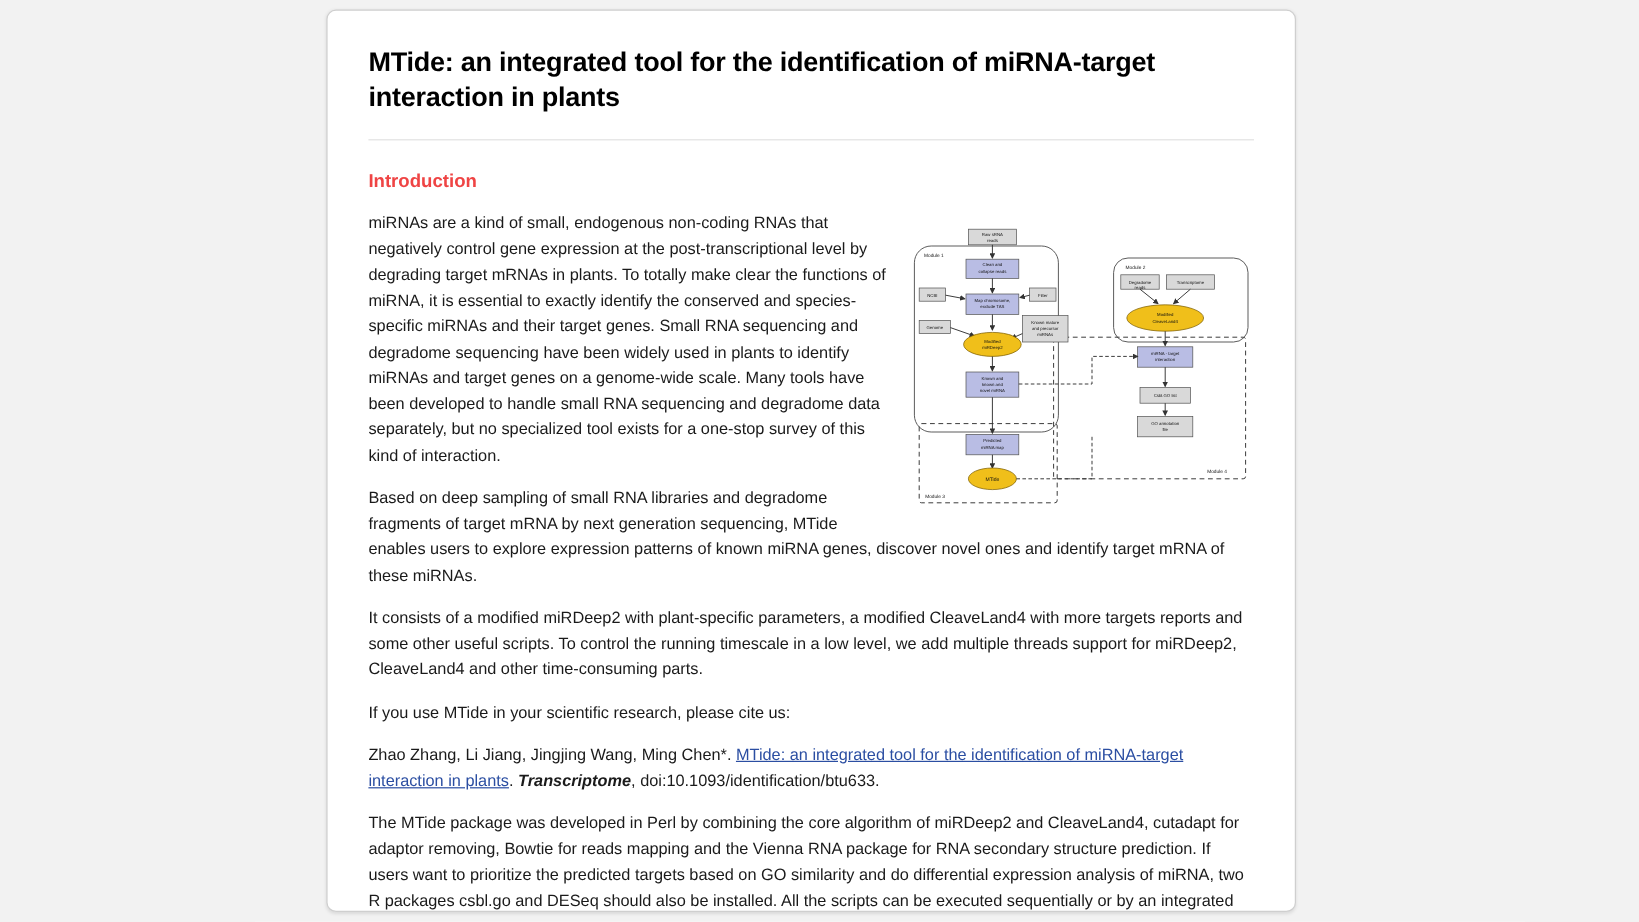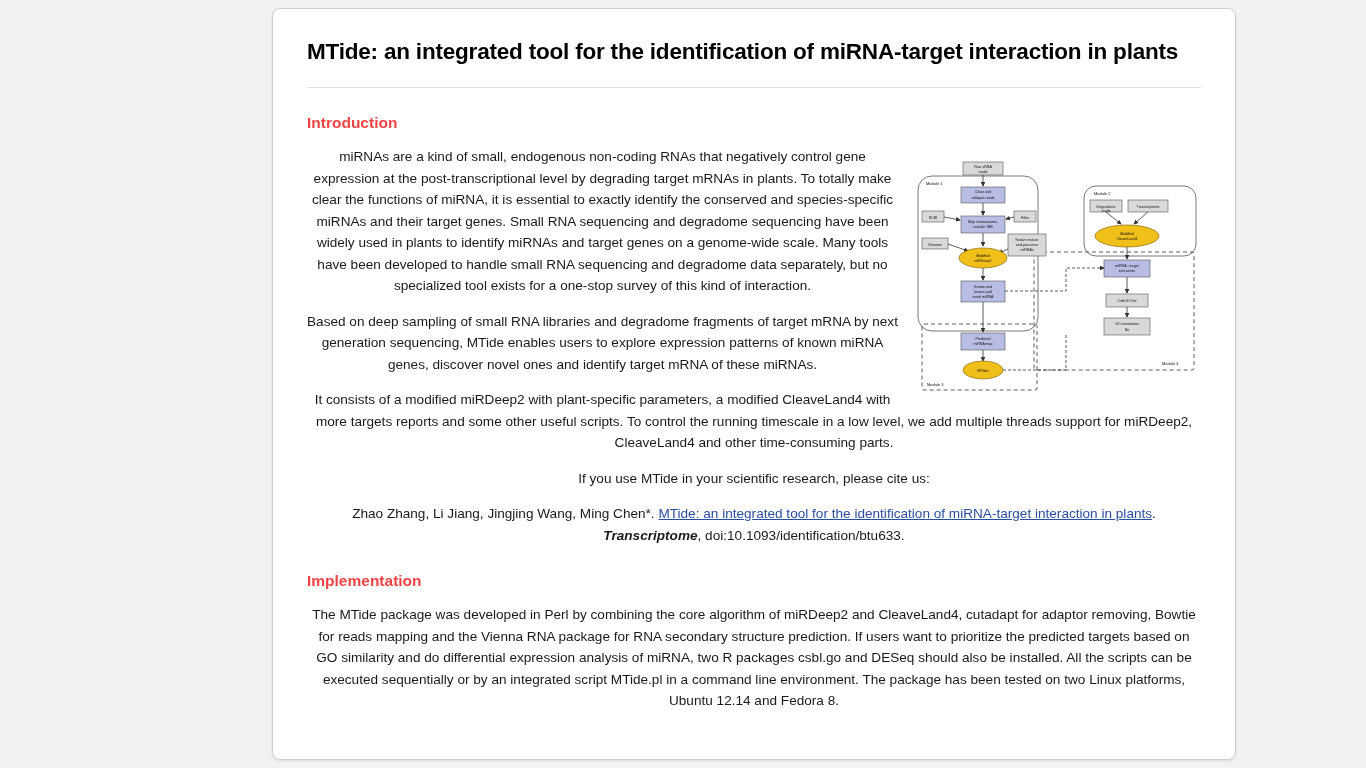--- a/index.html
+++ b/index.html
@@ -8,21 +8,21 @@
     width: 1366px;
     height: 768px;
     background: #f2f2f2;
     font-family: "Liberation Sans", sans-serif;
     overflow: hidden;
   }
   .page {
     position: absolute;
     left: 272px;
     top: 8px;
-    width: 964px;
+    width: 808px;
     height: 752px;
     background: #ffffff;
     border: 1px solid #cfcfcf;
     border-radius: 8px;
     box-shadow: 0 1px 3px rgba(0,0,0,0.10);
     overflow: hidden;
     box-sizing: border-box;
   }
   .page-inner {
     padding: 28px 34px 0 34px;
@@ -44,21 +44,21 @@
     font-size: 15.5px;
     font-weight: bold;
     color: #ef4444;
     margin: 26px 0 0 0;
   }
   p.body {
     font-size: 13.6px;
     line-height: 21.5px;
     color: #1a1a1a;
     margin: 14px 0 0 0;
-    text-align: center;
+    text-align: left;
   }
   .intro-block {
     position: relative;
   }
   .figure {
     float: right;
     width: 285px;
     height: 245px;
     margin: 8px 0 8px 18px;
     position: relative;
@@ -197,17 +197,16 @@
       <p class="body">miRNAs are a kind of small, endogenous non-coding RNAs that negatively control gene expression at the post-transcriptional level by degrading target mRNAs in plants. To totally make clear the functions of miRNA, it is essential to exactly identify the conserved and species-specific miRNAs and their target genes. Small RNA sequencing and degradome sequencing have been widely used in plants to identify miRNAs and target genes on a genome-wide scale. Many tools have been developed to handle small RNA sequencing and degradome data separately, but no specialized tool exists for a one-stop survey of this kind of interaction.</p>
       <p class="body">Based on deep sampling of small RNA libraries and degradome fragments of target mRNA by next generation sequencing, MTide enables users to explore expression patterns of known miRNA genes, discover novel ones and identify target mRNA of these miRNAs.</p>
       <p class="body">It consists of a modified miRDeep2 with plant-specific parameters, a modified CleaveLand4 with more targets reports and some other useful scripts. To control the running timescale in a low level, we add multiple threads support for miRDeep2, CleaveLand4 and other time-consuming parts.</p>
       <p class="body">If you use MTide in your scientific research, please cite us:</p>
 
       <p class="body">
         <span>Zhao Zhang, Li Jiang, Jingjing Wang, Ming Chen*. </span><a class="cite-link" href="#">MTide: an integrated tool for the identification of miRNA-target interaction in plants</a><span>. </span><span class="journal">Transcriptome</span><span>, doi:10.1093/identification/btu633.</span>
       </p>
     </div>
 
-    <h2 class="section">Implementation</h2>
     <p class="body">The MTide package was developed in Perl by combining the core algorithm of miRDeep2 and CleaveLand4, cutadapt for adaptor removing, Bowtie for reads mapping and the Vienna RNA package for RNA secondary structure prediction. If users want to prioritize the predicted targets based on GO similarity and do differential expression analysis of miRNA, two R packages csbl.go and DESeq should also be installed. All the scripts can be executed sequentially or by an integrated script MTide.pl in a command line environment. The package has been tested on two Linux platforms, Ubuntu 12.14 and Fedora 8.</p>
 
   </div>
 </div>
 
 </body></html>

